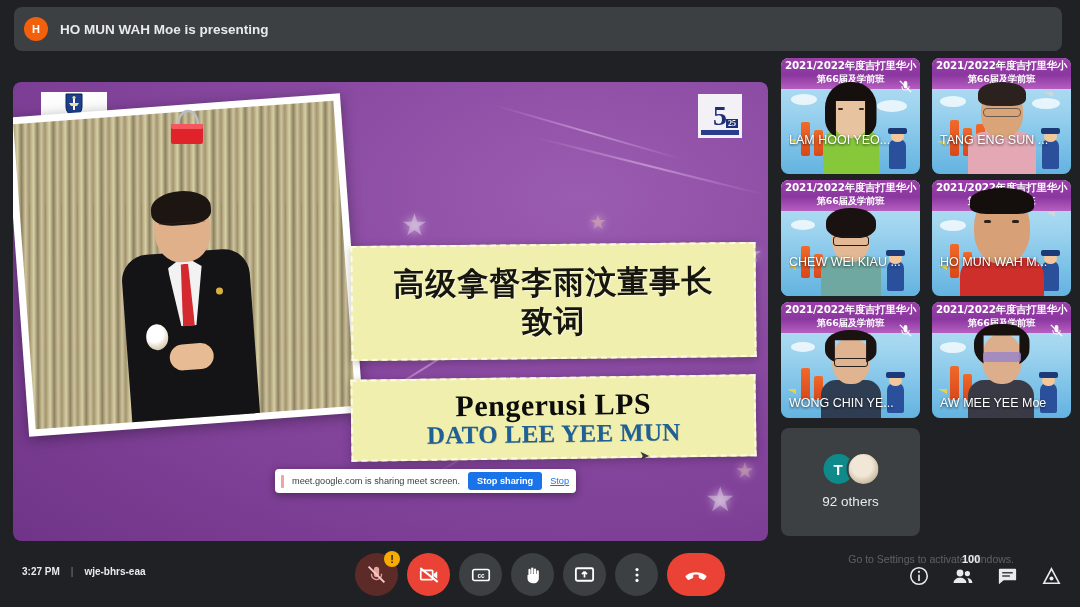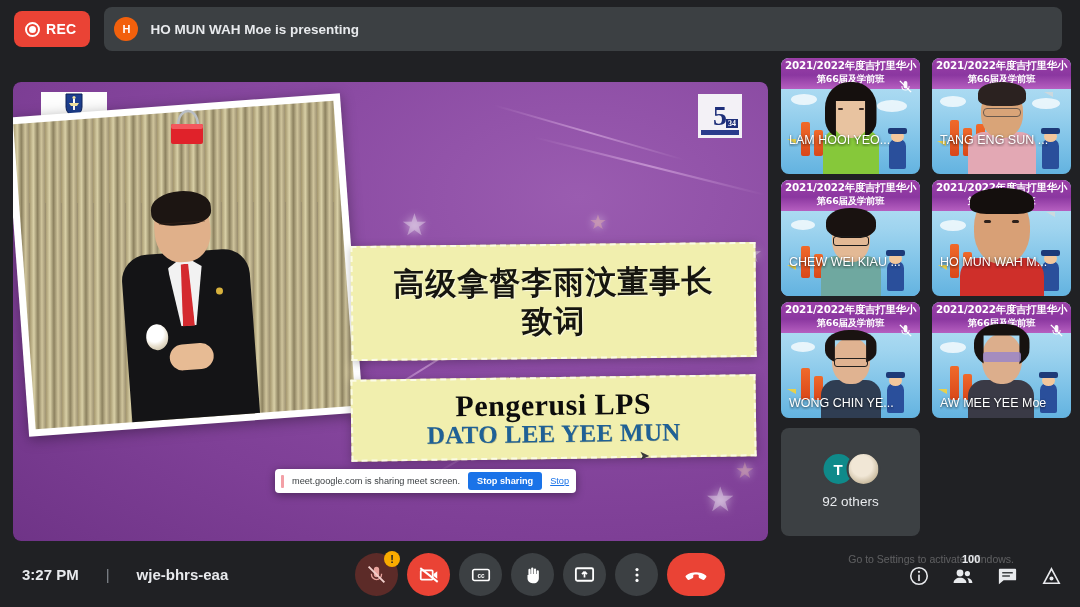--- a/index.html
+++ b/index.html
@@ -342,22 +342,22 @@
     position: absolute; left: 12px; top: 82px;
     color: #e8eaed; font-size: 13.5px;
   }
 
   
   .bottombar {
     position: absolute; left: 0; bottom: 0; width: 1080px; height: 60px;
   }
   .meta {
     position: absolute; left: 22px; top: 19px;
-    display: flex; align-items: center; gap: 27px;
-    color: #e8eaed; font-size: 15px; font-weight: bold;
+    display: flex; align-items: center; gap: 11px;
+    color: #e8eaed; font-size: 10px; font-weight: bold;
   }
   .meta .sep { color: #80868b; font-weight: normal; }
   .controls {
     position: absolute; left: 50%; top: 6px; transform: translateX(-50%);
     display: flex; align-items: center; gap: 9px;
   }
   .ctrl {
     position: relative;
     width: 43px; height: 43px; border-radius: 50%;
     background: #3c4043;
@@ -406,26 +406,20 @@
     pointer-events: none; user-select: none;
     text-shadow: 0 2px 5px rgba(0,0,0,.25);
   }
 </style>
 </head>
 <body>
 
 <div id="app">
 
   <div class="topbar">
-    <div class="rec-pill">
-      <span class="rec-dot-outer">
-        <span class="rec-dot-inner"></span>
-      </span>
-      <span>REC</span>
-    </div>
     <div class="present-bar">
       <span class="avatar-initial">H</span>
       <span class="present-text">HO MUN WAH Moe is presenting</span>
     </div>
   </div>
 
   <div class="stage">
     <div class="slide">
 
       <div class="streaks">
@@ -449,21 +443,21 @@
           <rect x="9" y="6" width="2" height="11" fill="#fff"></rect>
           <path d="M5 10 H15 L13 13 H7 Z" fill="#f2e3a0"></path>
           <circle cx="10" cy="4.5" r="1.6" fill="#f2e3a0"></circle>
         </svg>
         <span class="school-cn"><span>爱</span><small>满天下</small></span>
       </div>
 
       <div class="anniv">
         <div class="anniv-inner">
           <span class="anniv-big">5</span>
-          <span class="anniv-25">34</span>
+          <span class="anniv-25">25</span>
           <span class="anniv-tag"></span>
         </div>
       </div>
 
       <div class="photo-frame">
         <div class="photo-inner">
           <div class="person">
             <span class="p-body"></span>
             <span class="p-shirt"></span>
             <span class="p-tie"></span>

